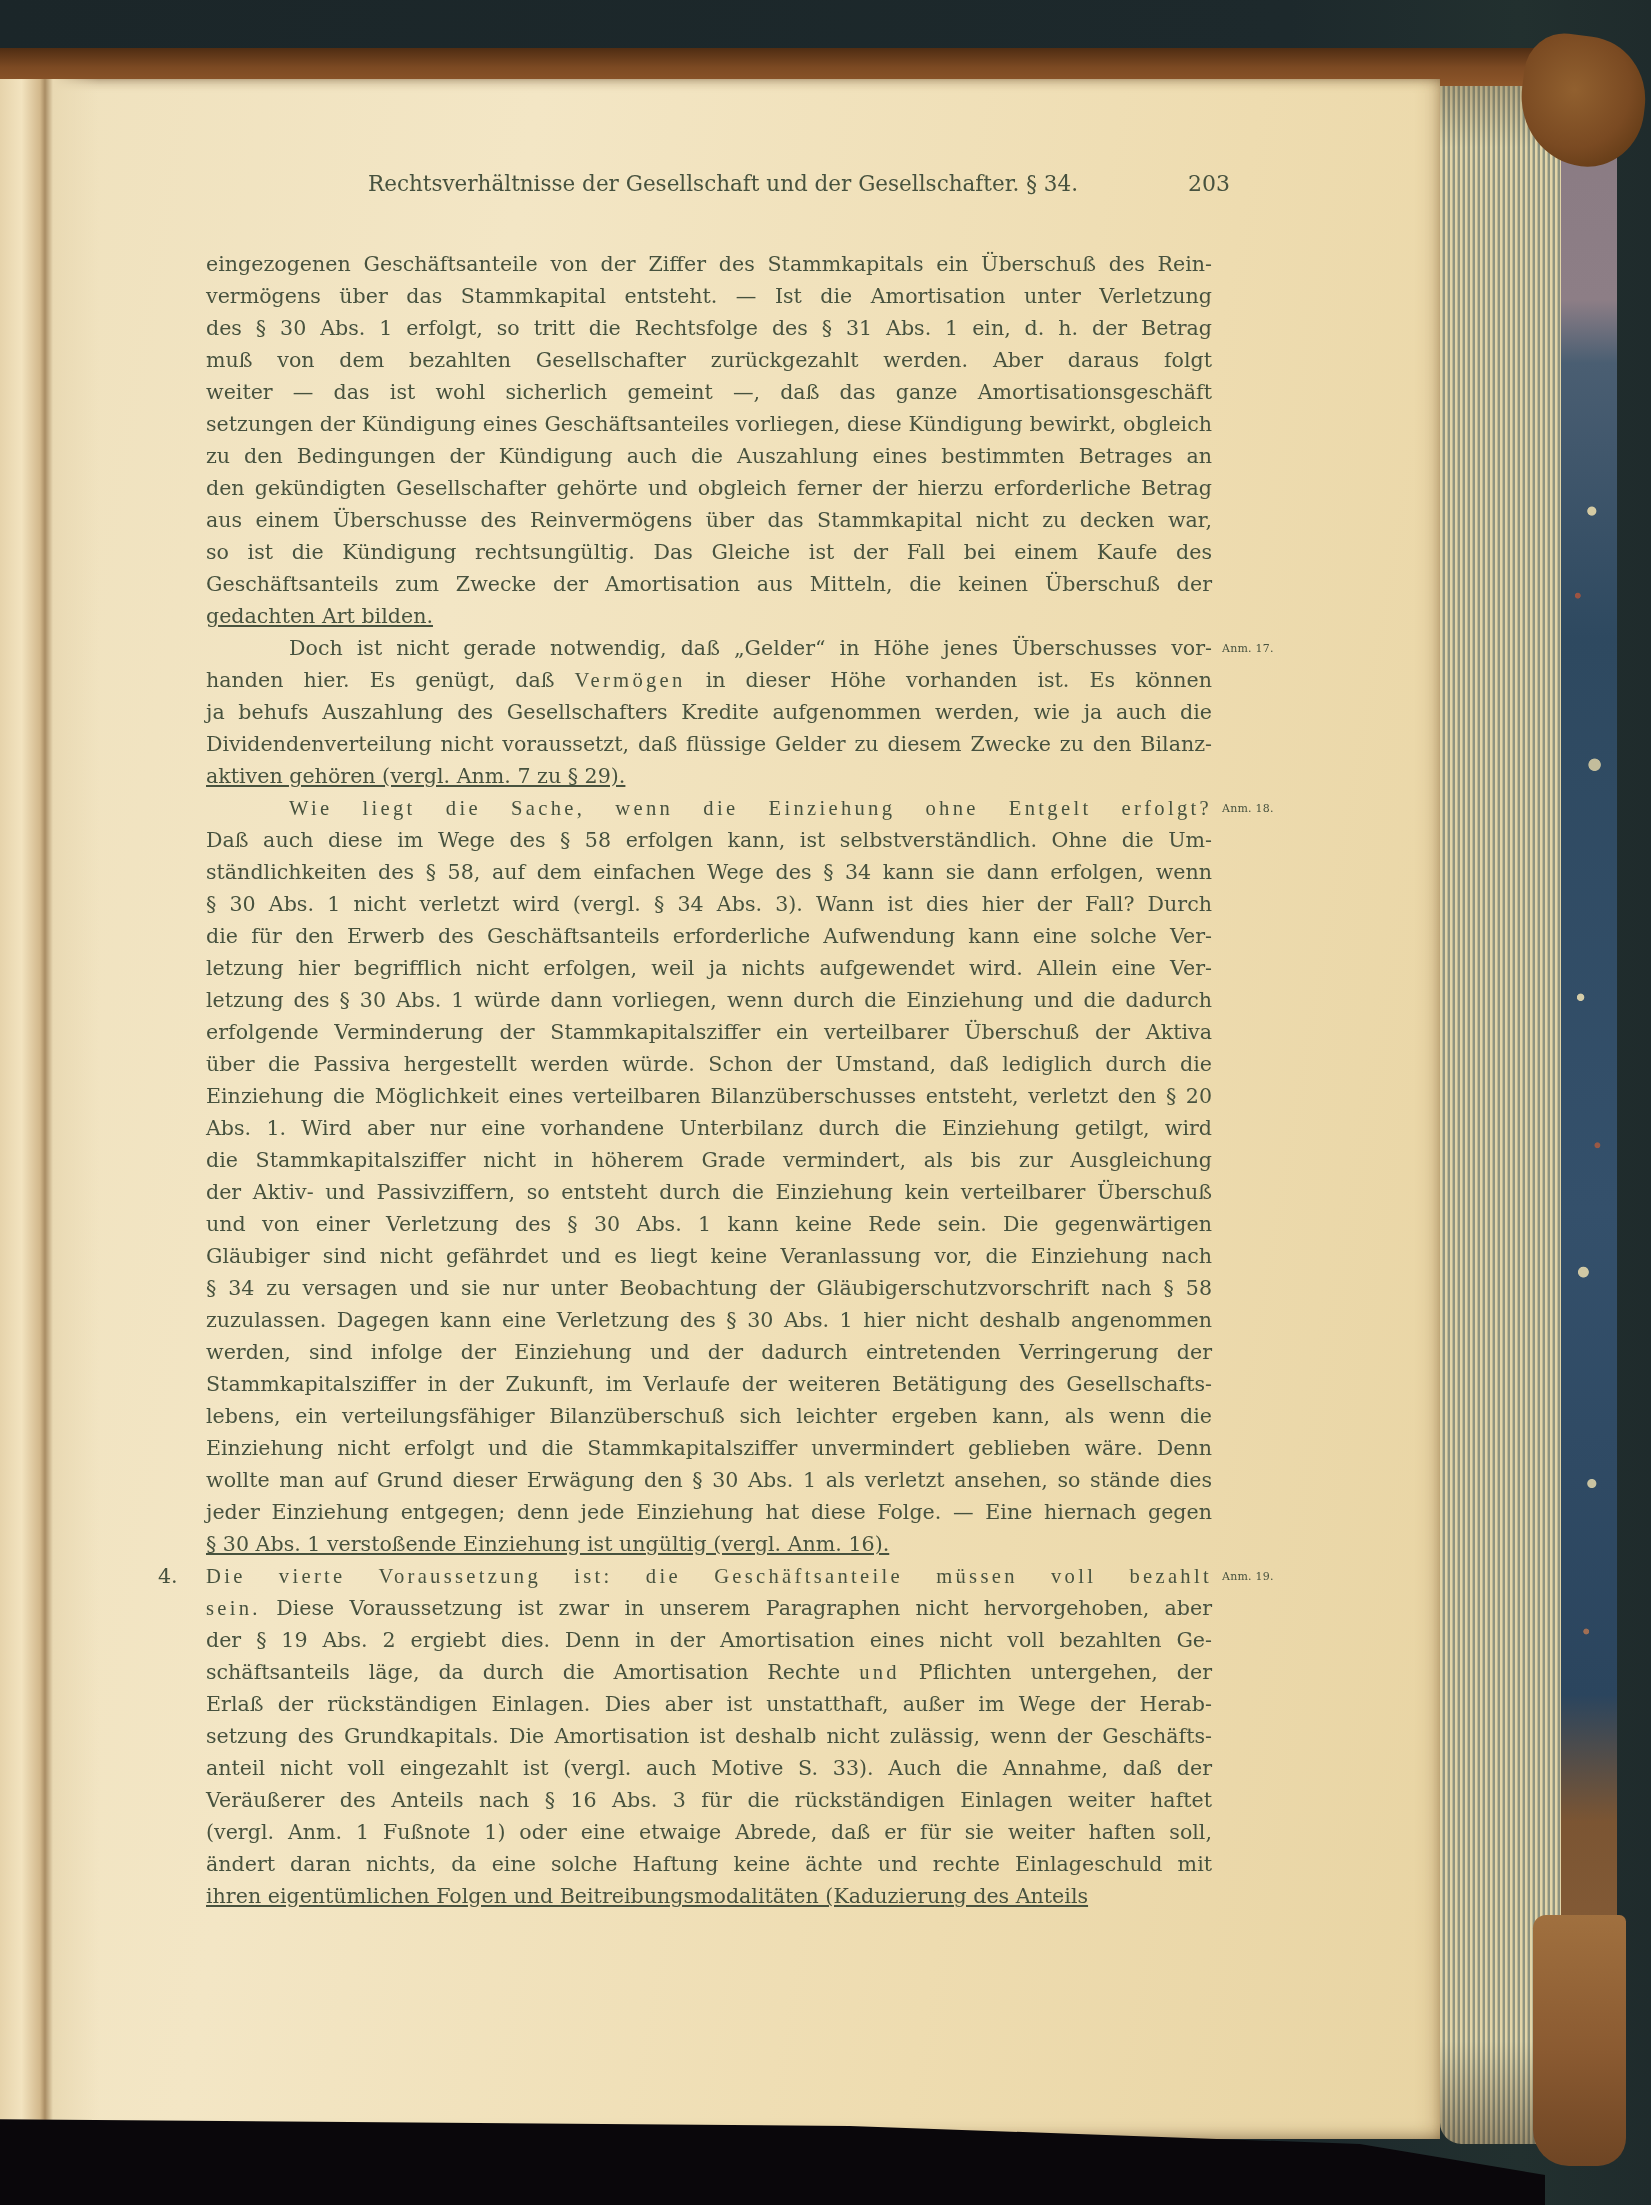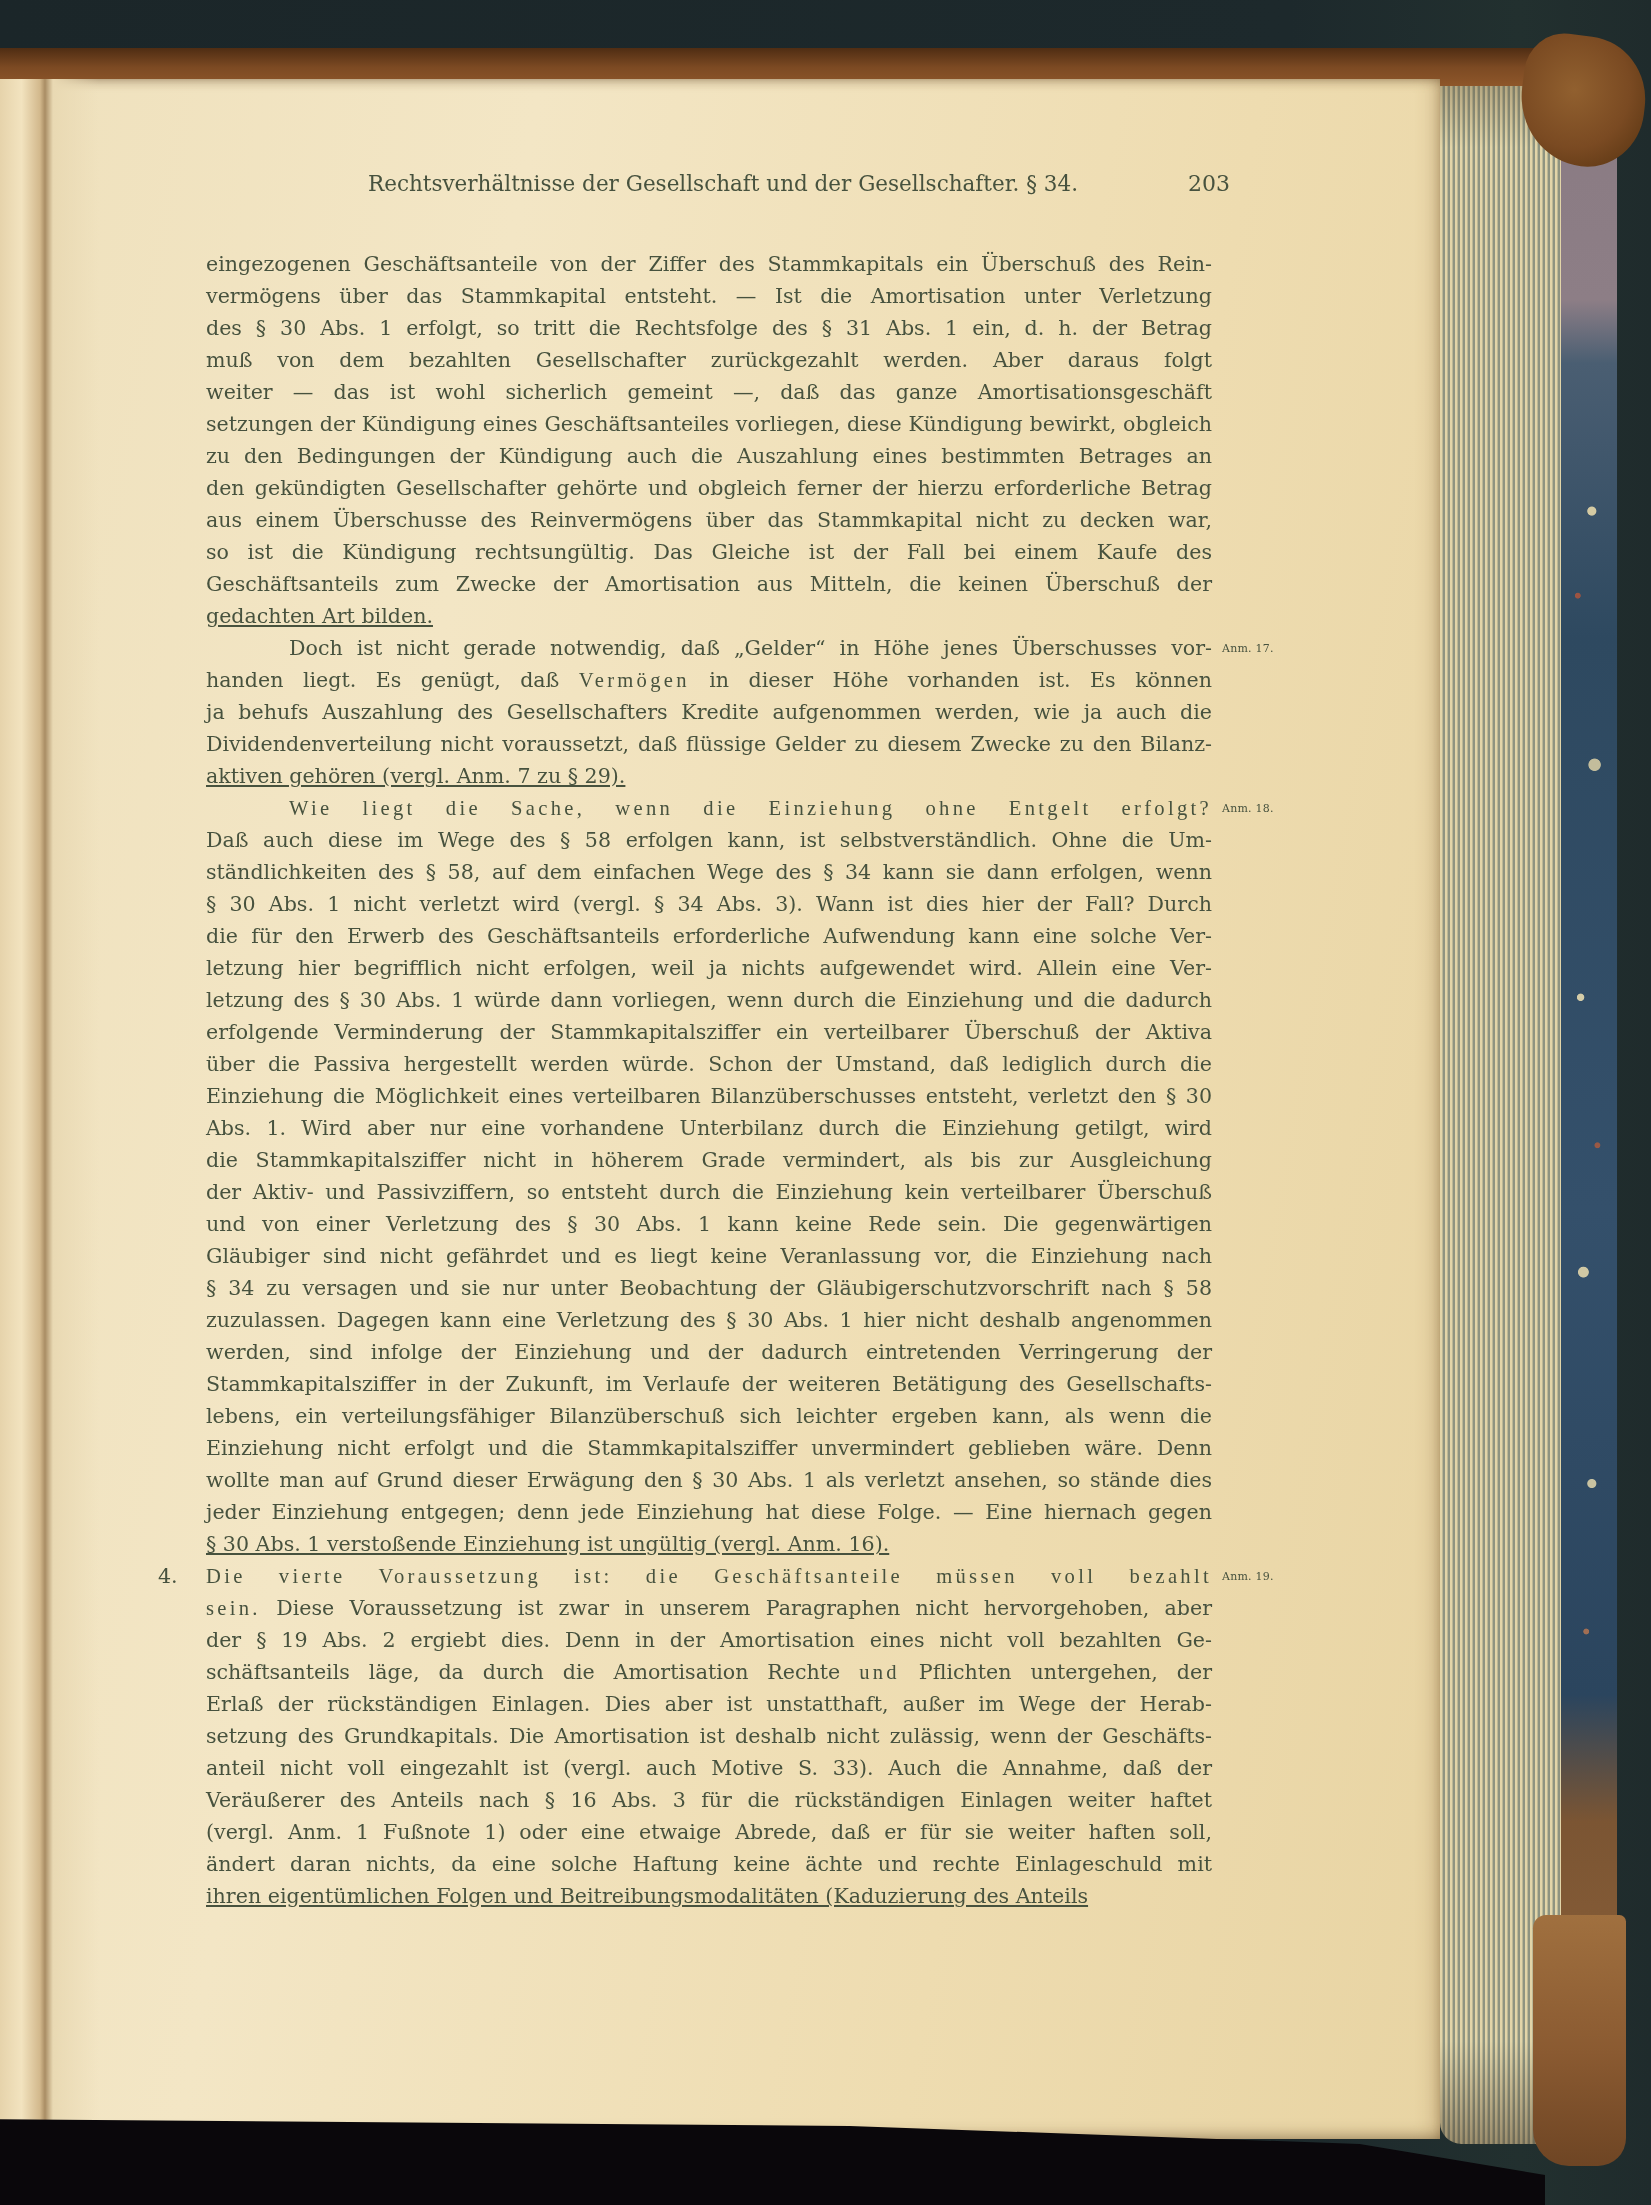--- a/index.html
+++ b/index.html
@@ -120,36 +120,36 @@
         <div class="line"><span>setzungen der Kündigung eines Geschäftsanteiles vorliegen, diese Kündigung bewirkt, obgleich</span></div>
         <div class="line"><span>zu den Bedingungen der Kündigung auch die Auszahlung eines bestimmten Betrages an</span></div>
         <div class="line"><span>den gekündigten Gesellschafter gehörte und obgleich ferner der hierzu erforderliche Betrag</span></div>
         <div class="line"><span>aus einem Überschusse des Reinvermögens über das Stammkapital nicht zu decken war,</span></div>
         <div class="line"><span>so ist die Kündigung rechtsungültig. Das Gleiche ist der Fall bei einem Kaufe des</span></div>
         <div class="line"><span>Geschäftsanteils zum Zwecke der Amortisation aus Mitteln, die keinen Überschuß der</span></div>
         <div class="line last"><span>gedachten Art bilden.</span></div>
       </div>
       <div class="para">
         <div class="line indent"><span>Doch ist nicht gerade notwendig, daß „Gelder“ in Höhe jenes Überschusses vor-</span><span class="margin-note">Anm. 17.</span></div>
-        <div class="line"><span>handen liegt. Es genügt, daß </span><span class="gesperrt">Vermögen</span><span> in dieser Höhe vorhanden ist. Es können</span></div>
+        <div class="line"><span>handen hier. Es genügt, daß </span><span class="gesperrt">Vermögen</span><span> in dieser Höhe vorhanden ist. Es können</span></div>
         <div class="line"><span>ja behufs Auszahlung des Gesellschafters Kredite aufgenommen werden, wie ja auch die</span></div>
         <div class="line"><span>Dividendenverteilung nicht voraussetzt, daß flüssige Gelder zu diesem Zwecke zu den Bilanz-</span></div>
         <div class="line last"><span>aktiven gehören (vergl. Anm. 7 zu § 29).</span></div>
       </div>
       <div class="para">
         <div class="line indent"><span class="gesperrt">Wie liegt die Sache, wenn die Einziehung ohne Entgelt erfolgt?</span><span class="margin-note">Anm. 18.</span></div>
         <div class="line"><span>Daß auch diese im Wege des § 58 erfolgen kann, ist selbstverständlich. Ohne die Um-</span></div>
         <div class="line"><span>ständlichkeiten des § 58, auf dem einfachen Wege des § 34 kann sie dann erfolgen, wenn</span></div>
         <div class="line"><span>§ 30 Abs. 1 nicht verletzt wird (vergl. § 34 Abs. 3). Wann ist dies hier der Fall? Durch</span></div>
         <div class="line"><span>die für den Erwerb des Geschäftsanteils erforderliche Aufwendung kann eine solche Ver-</span></div>
         <div class="line"><span>letzung hier begrifflich nicht erfolgen, weil ja nichts aufgewendet wird. Allein eine Ver-</span></div>
         <div class="line"><span>letzung des § 30 Abs. 1 würde dann vorliegen, wenn durch die Einziehung und die dadurch</span></div>
         <div class="line"><span>erfolgende Verminderung der Stammkapitalsziffer ein verteilbarer Überschuß der Aktiva</span></div>
         <div class="line"><span>über die Passiva hergestellt werden würde. Schon der Umstand, daß lediglich durch die</span></div>
-        <div class="line"><span>Einziehung die Möglichkeit eines verteilbaren Bilanzüberschusses entsteht, verletzt den § 30</span></div>
+        <div class="line"><span>Einziehung die Möglichkeit eines verteilbaren Bilanzüberschusses entsteht, verletzt den § 20</span></div>
         <div class="line"><span>Abs. 1. Wird aber nur eine vorhandene Unterbilanz durch die Einziehung getilgt, wird</span></div>
         <div class="line"><span>die Stammkapitalsziffer nicht in höherem Grade vermindert, als bis zur Ausgleichung</span></div>
         <div class="line"><span>der Aktiv- und Passivziffern, so entsteht durch die Einziehung kein verteilbarer Überschuß</span></div>
         <div class="line"><span>und von einer Verletzung des § 30 Abs. 1 kann keine Rede sein. Die gegenwärtigen</span></div>
         <div class="line"><span>Gläubiger sind nicht gefährdet und es liegt keine Veranlassung vor, die Einziehung nach</span></div>
         <div class="line"><span>§ 34 zu versagen und sie nur unter Beobachtung der Gläubigerschutzvorschrift nach § 58</span></div>
         <div class="line"><span>zuzulassen. Dagegen kann eine Verletzung des § 30 Abs. 1 hier nicht deshalb angenommen</span></div>
         <div class="line"><span>werden, sind infolge der Einziehung und der dadurch eintretenden Verringerung der</span></div>
         <div class="line"><span>Stammkapitalsziffer in der Zukunft, im Verlaufe der weiteren Betätigung des Gesellschafts-</span></div>
         <div class="line"><span>lebens, ein verteilungsfähiger Bilanzüberschuß sich leichter ergeben kann, als wenn die</span></div>

